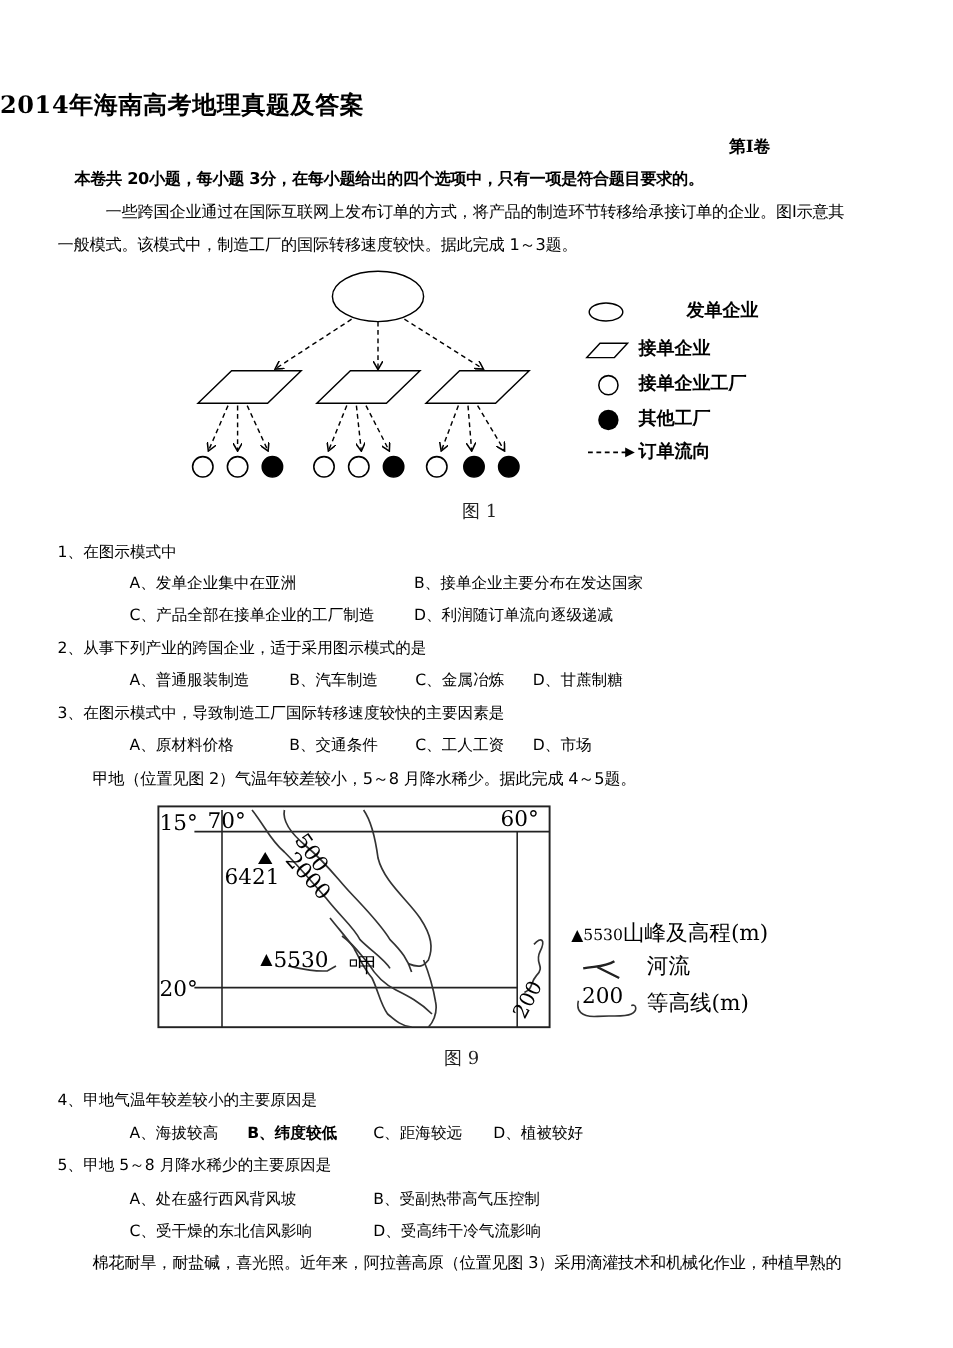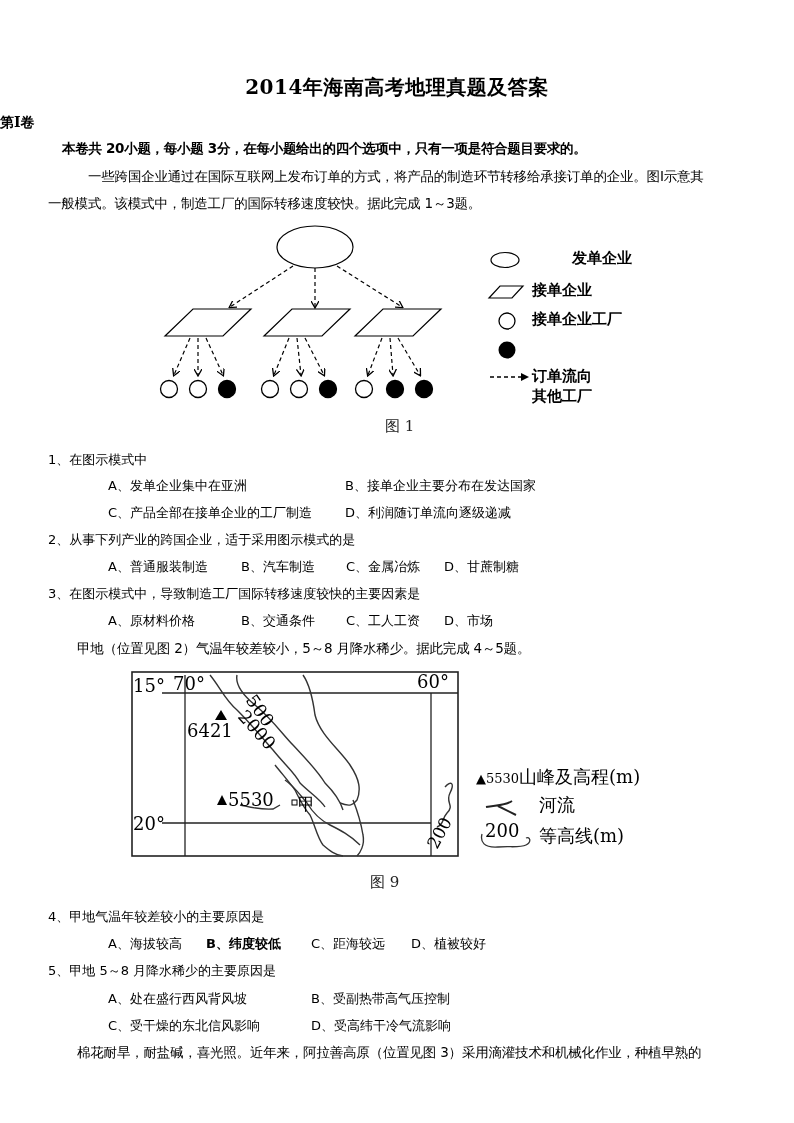--- a/index.html
+++ b/index.html
@@ -1,21 +1,21 @@
 <!DOCTYPE html>
 <html><head>
 <meta charset="utf-8">
 <style>
   html, body { margin: 0; padding: 0; background: #ffffff; }
   body { width: 794px; height: 1123px; position: relative; overflow: hidden;
          font-family: "DejaVu Sans", "Liberation Sans", sans-serif; color: #000; }
   .abs { position: absolute; white-space: nowrap; }
-  .title { left: 0; width: 794px; top: 74px; text-align: center;
+  .title { left: 0; width: 794px; top: 74px; text-align: left;
            font-family: "DejaVu Serif", "Liberation Serif", serif; font-size: 20px; font-weight: bold; letter-spacing: 0.5px; }
-  .vol { left: 0; width: 642px; top: 114px; text-align: left;
+  .vol { left: 0; width: 642px; top: 114px; text-align: right;
          font-family: "DejaVu Serif", "Liberation Serif", serif; font-size: 14px; font-weight: bold; }
   .instr { left: 62px; top: 140px; font-size: 13.5px; font-weight: bold; letter-spacing: -0.3px; }
   .para { font-size: 13.5px; letter-spacing: -0.2px; }
   .q { font-size: 13px; }
   .opt { font-size: 13px; margin-left: 31px; }
   .caption { font-family: "DejaVu Serif", "Liberation Serif", serif; font-size: 15px; color: #222; }
   .legend-text { font-size: 15px; font-weight: bold; }
   .map-legend-text { font-family: "DejaVu Serif", "Liberation Serif", serif; font-size: 18px; }
   svg text { font-family: "DejaVu Serif", "Liberation Serif", serif; }
 </style>
@@ -83,21 +83,21 @@
   <div class="abs legend-text" style="left:532px;top:281px;">接单企业</div>
 
   <svg class="abs" style="left:496px;top:310px;" width="22" height="22">
     <circle cx="11" cy="11" r="8" fill="#fff" stroke="#000" stroke-width="1.3"></circle>
   </svg>
   <div class="abs legend-text" style="left:532px;top:310px;">接单企业工厂</div>
 
   <svg class="abs" style="left:496px;top:339px;" width="22" height="22">
     <circle cx="11" cy="11" r="8.5" fill="#000"></circle>
   </svg>
-  <div class="abs legend-text" style="left:532px;top:339px;margin-top:48px;">其他工厂</div>
+  <div class="abs legend-text" style="left:532px;top:339px;">其他工厂</div>
 
   <svg class="abs" style="left:488px;top:370px;" width="42" height="14">
     <line x1="2" y1="7" x2="34" y2="7" stroke="#000" stroke-width="1.3" stroke-dasharray="4,3"></line>
     <polygon points="33,3 41,7 33,11" fill="#000"></polygon>
   </svg>
   <div class="abs legend-text" style="left:532px;top:367px;">订单流向</div>
 </div>
 
 <div class="abs caption" style="left:385px;top:417px;">图 1</div>
 

